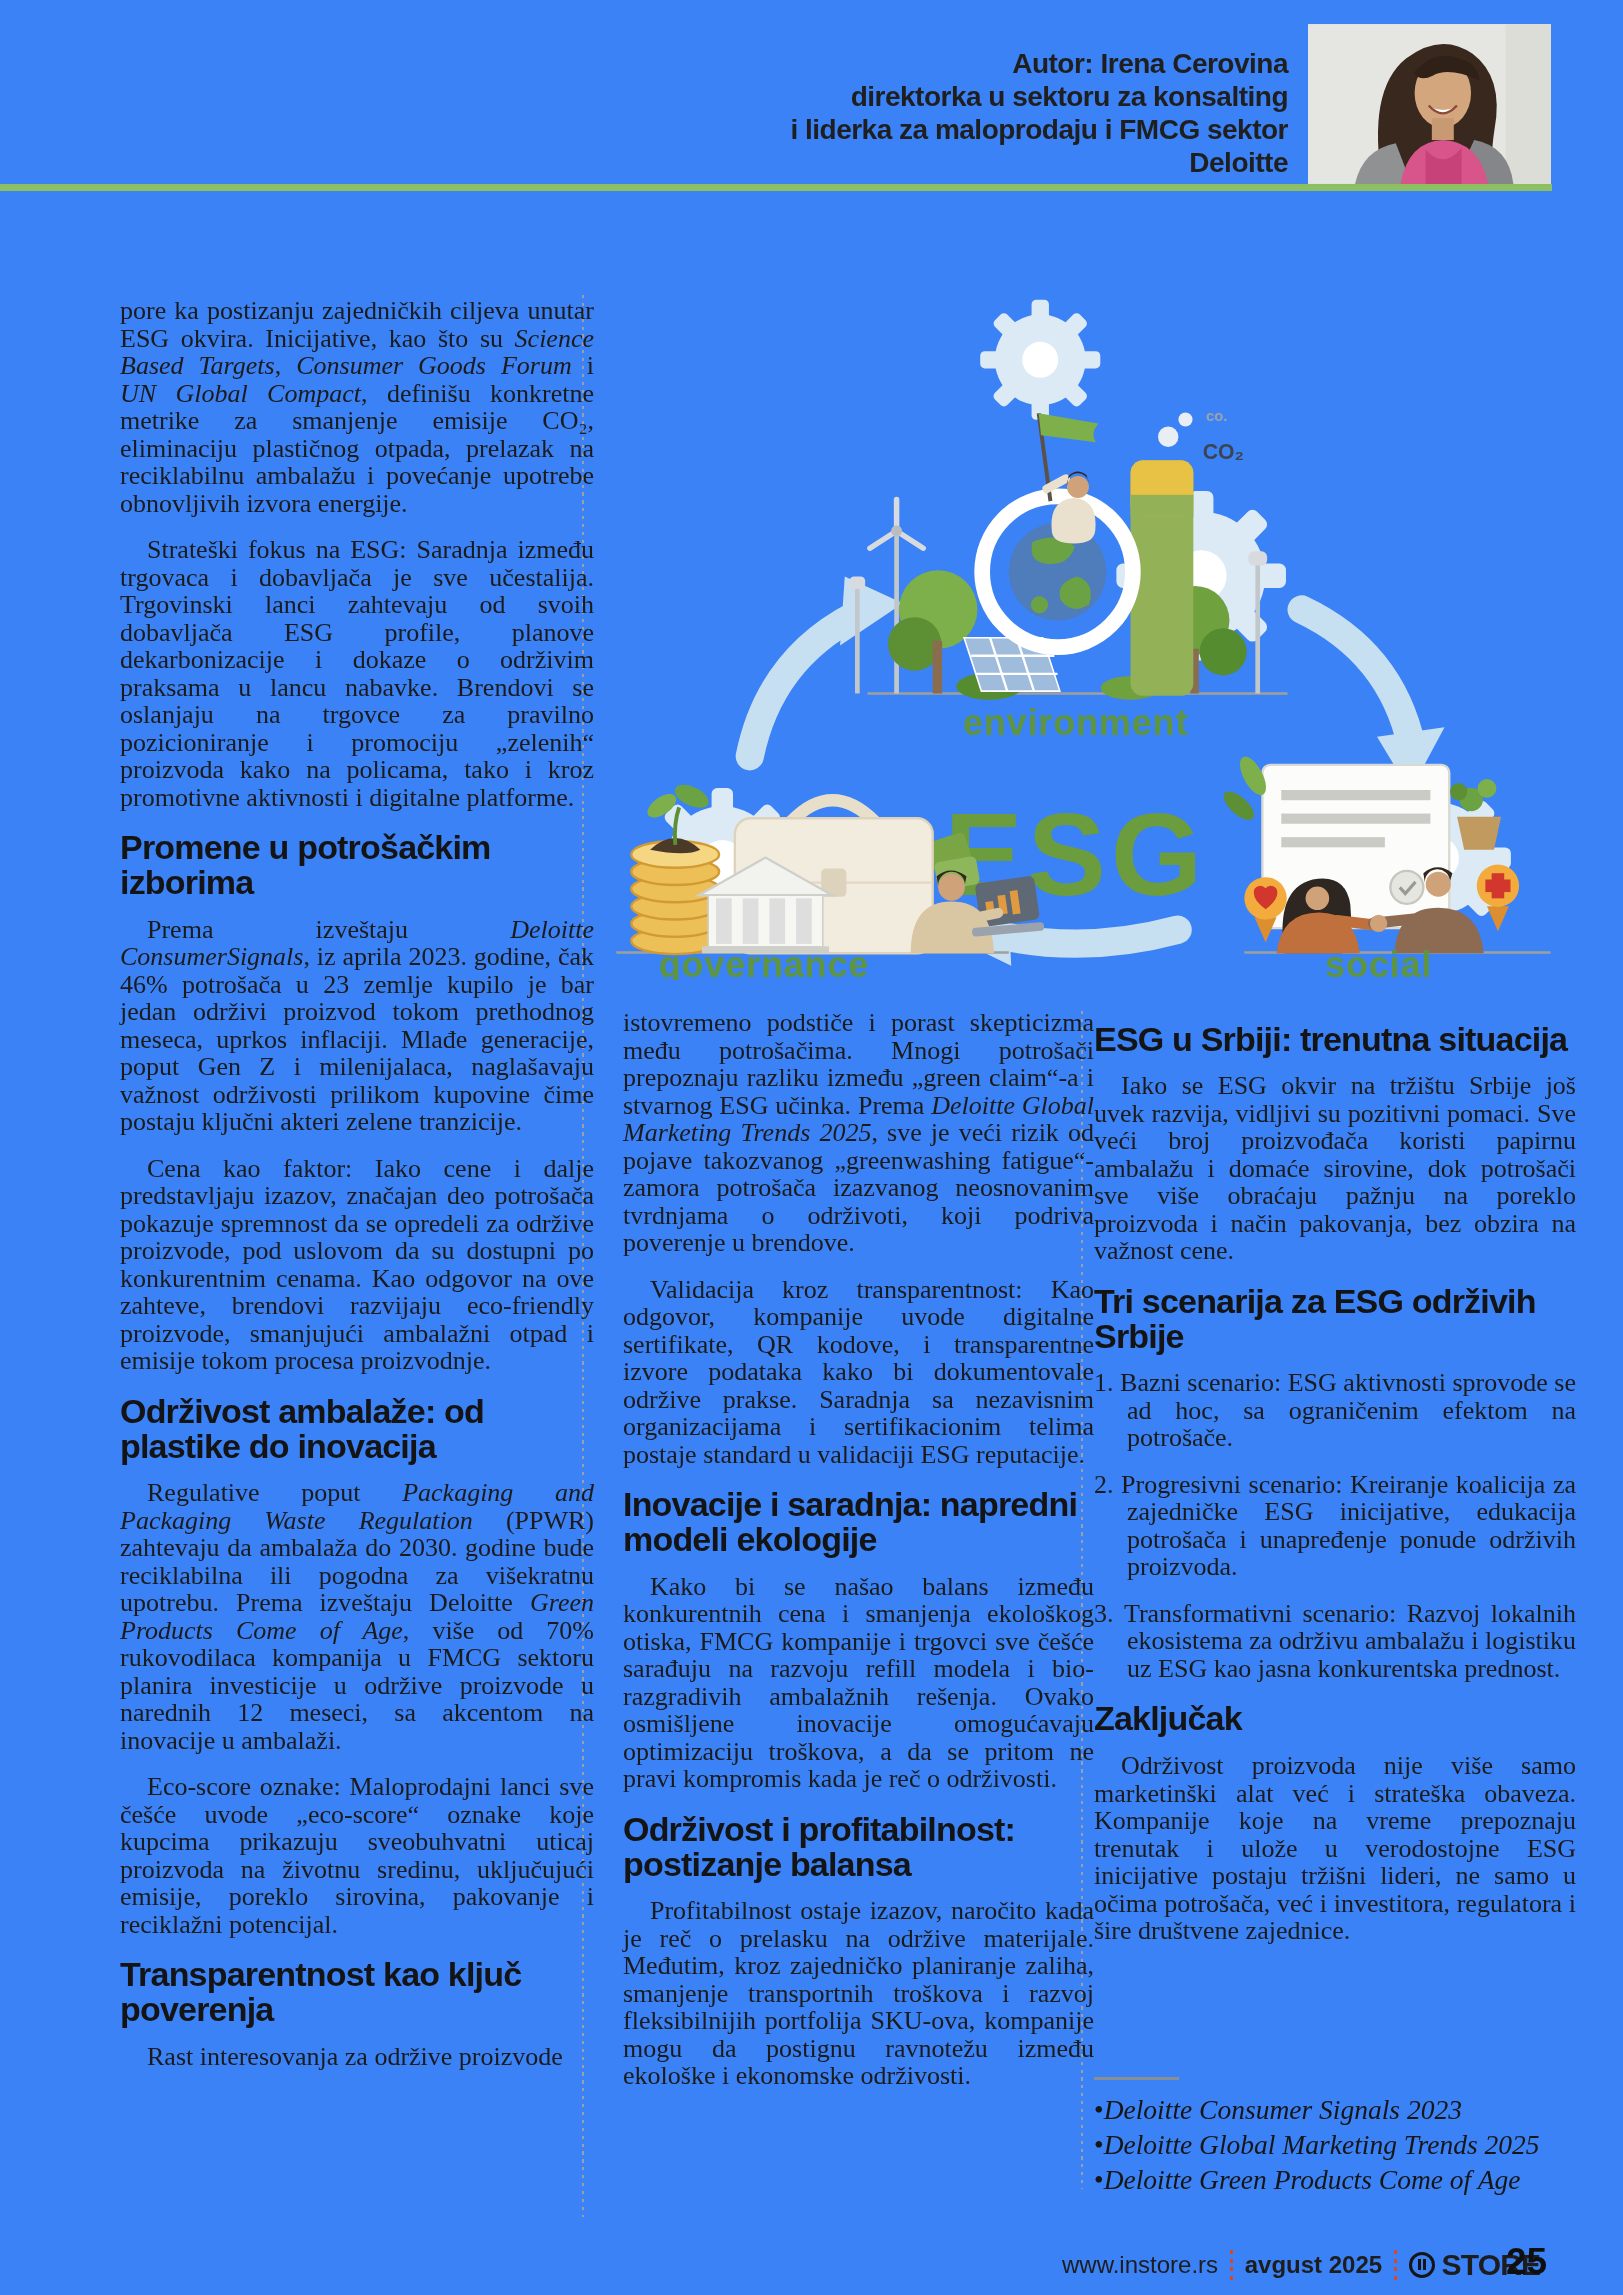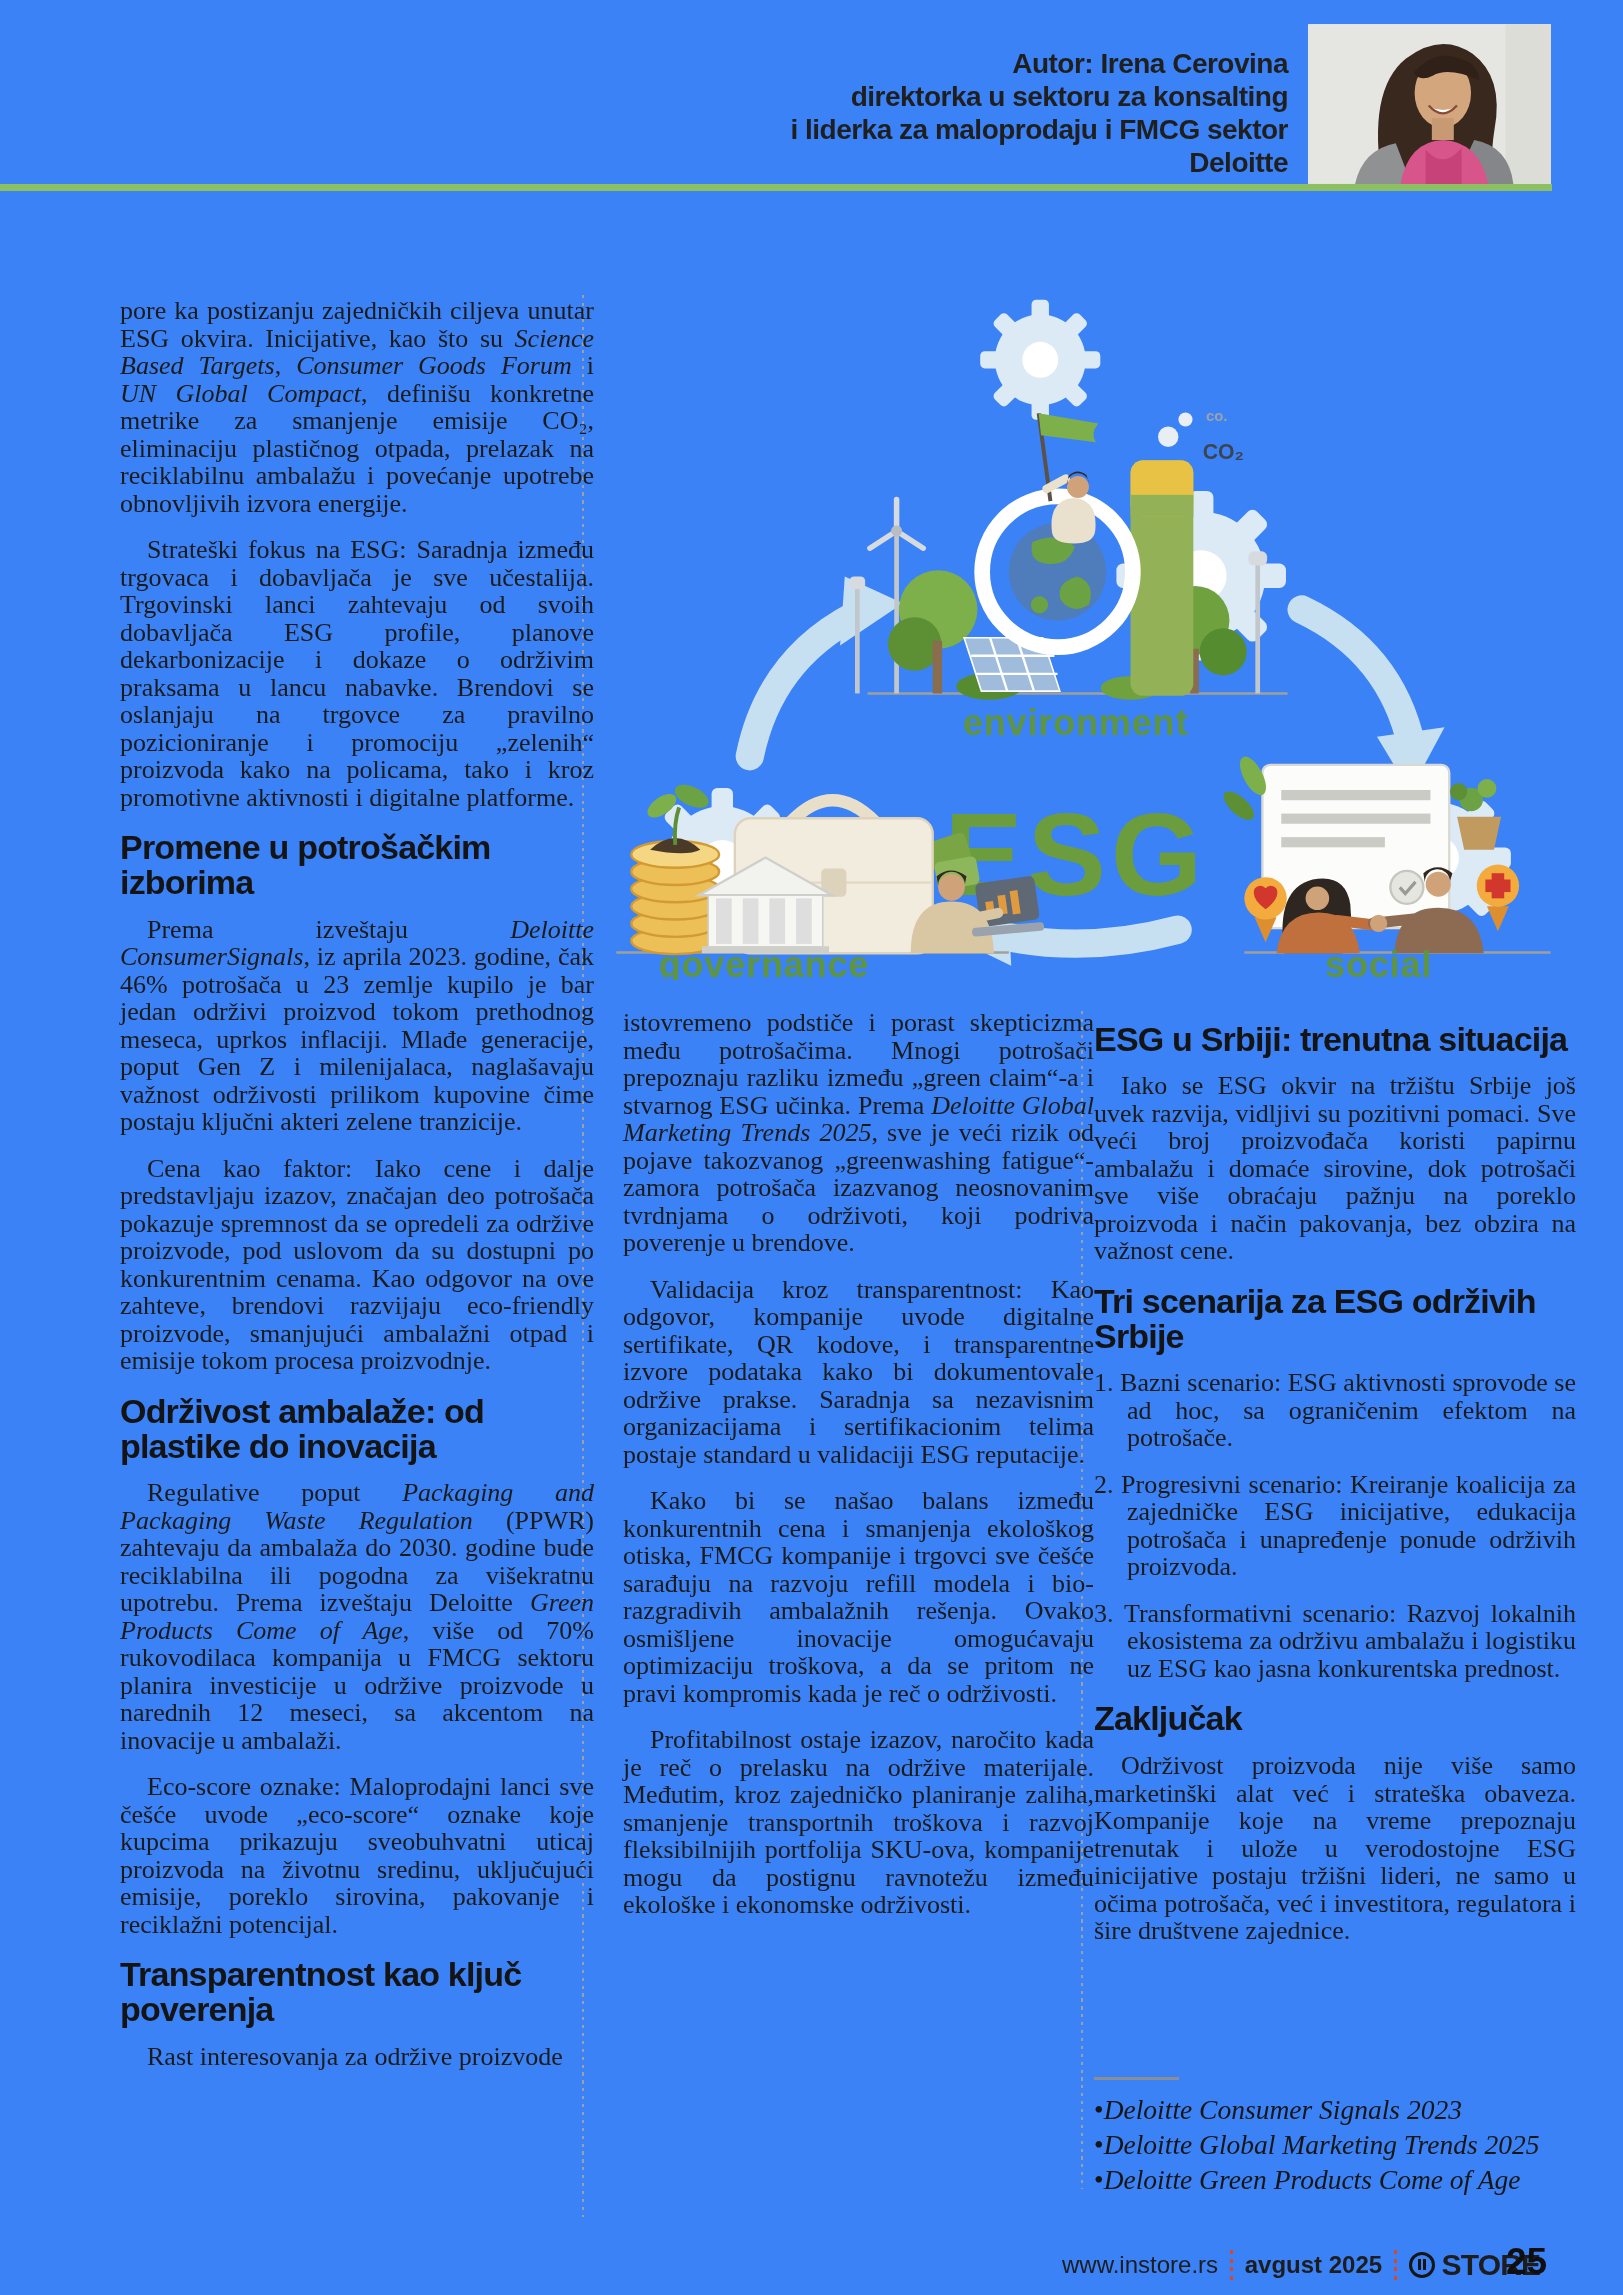--- a/index.html
+++ b/index.html
@@ -278,21 +278,23 @@
       <p class="body ind"><span>Cena kao faktor: Iako cene i dalje predstavljaju izazov, značajan deo potrošača pokazuje spremnost da se opredeli za održive proizvode, pod uslovom da su dostupni po konkurentnim cenama. Kao odgovor na ove zahteve, brendovi razvijaju eco-friendly proizvode, smanjujući ambalažni otpad i emisije tokom procesa proizvodnje.</span></p>
       <h2>Održivost ambalaže: od plastike do inovacija</h2>
       <p class="body ind"><span>Regulative poput </span><span class="it">Packaging and Packaging Waste Regulation</span><span> (PPWR) zahtevaju da ambalaža do 2030. godine bude reciklabilna ili pogodna za višekratnu upotrebu. Prema izveštaju Deloitte </span><span class="it">Green Products Come of Age</span><span>, više od 70% rukovodilaca kompanija u FMCG sektoru planira investicije u održive proizvode u narednih 12 meseci, sa akcentom na inovacije u ambalaži.</span></p>
       <p class="body ind"><span>Eco-score oznake: Maloprodajni lanci sve češće uvode „eco-score“ oznake koje kupcima prikazuju sveobuhvatni uticaj proizvoda na životnu sredinu, uključujući emisije, poreklo sirovina, pakovanje i reciklažni potencijal.</span></p>
       <h2>Transparentnost kao ključ poverenja</h2>
       <p class="body ind"><span>Rast interesovanja za održive proizvode</span></p>
     </div>
   <div class="col col-middle" id="col-middle">
       <p class="body"><span>istovremeno podstiče i porast skepticizma među potrošačima. Mnogi potrošači prepoznaju razliku između „green claim“-a i stvarnog ESG učinka. Prema </span><span class="it">Deloitte Global Marketing Trends 2025</span><span>, sve je veći rizik od pojave takozvanog „greenwashing fatigue“- zamora potrošača izazvanog neosnovanim tvrdnjama o održivoti, koji podriva poverenje u brendove.</span></p>
       <p class="body ind"><span>Validacija kroz transparentnost: Kao odgovor, kompanije uvode digitalne sertifikate, QR kodove, i transparentne izvore podataka kako bi dokumentovale održive prakse. Saradnja sa nezavisnim organizacijama i sertifikacionim telima postaje standard u validaciji ESG reputacije.</span></p>
+      <h2>Inovacije i saradnja: napredni modeli ekologije</h2>
       <p class="body ind"><span>Kako bi se našao balans između konkurentnih cena i smanjenja ekološkog otiska, FMCG kompanije i trgovci sve češće sarađuju na razvoju refill modela i bio-razgradivih ambalažnih rešenja. Ovako osmišljene inovacije omogućavaju optimizaciju troškova, a da se pritom ne pravi kompromis kada je reč o održivosti.</span></p>
+      <h2>Održivost i profitabilnost: postizanje balansa</h2>
       <p class="body ind"><span>Profitabilnost ostaje izazov, naročito kada je reč o prelasku na održive materijale. Međutim, kroz zajedničko planiranje zaliha, smanjenje transportnih troškova i razvoj fleksibilnijih portfolija SKU-ova, kompanije mogu da postignu ravnotežu između ekološke i ekonomske održivosti.</span></p>
     </div>
   <div class="col col-right" id="col-right">
       <h2>ESG u Srbiji: trenutna situacija</h2>
       <p class="body ind"><span>Iako se ESG okvir na tržištu Srbije još uvek razvija, vidljivi su pozitivni pomaci. Sve veći broj proizvođača koristi papirnu ambalažu i domaće sirovine, dok potrošači sve više obraćaju pažnju na poreklo proizvoda i način pakovanja, bez obzira na važnost cene.</span></p>
       <h2>Tri scenarija za ESG održivih Srbije</h2>
       <p class="li"><span class="num">1.&nbsp;</span><span>Bazni scenario: ESG aktivnosti sprovode se ad hoc, sa ograničenim efektom na potrošače.</span></p>
       <p class="li"><span class="num">2.&nbsp;</span><span>Progresivni scenario: Kreiranje koalicija za zajedničke ESG inicijative, edukacija potrošača i unapređenje ponude održivih proizvoda.</span></p>
       <p class="li"><span class="num">3.&nbsp;</span><span>Transformativni scenario: Razvoj lokalnih ekosistema za održivu ambalažu i logistiku uz ESG kao jasna konkurentska prednost.</span></p>
       <h2>Zaključak</h2>

